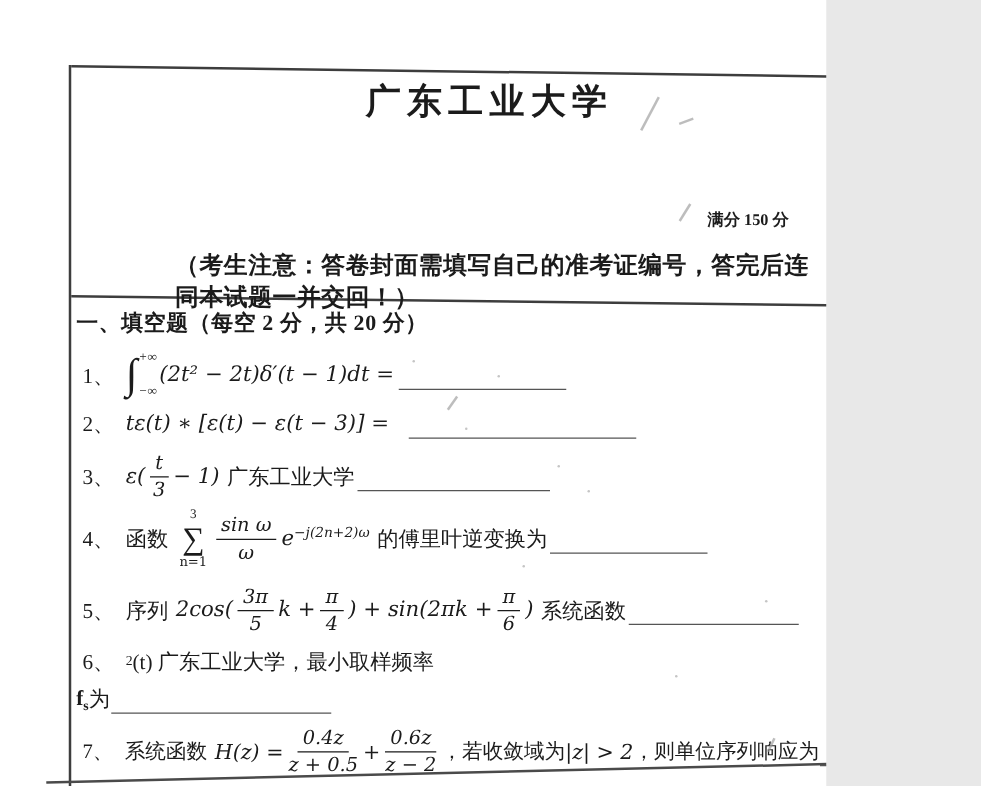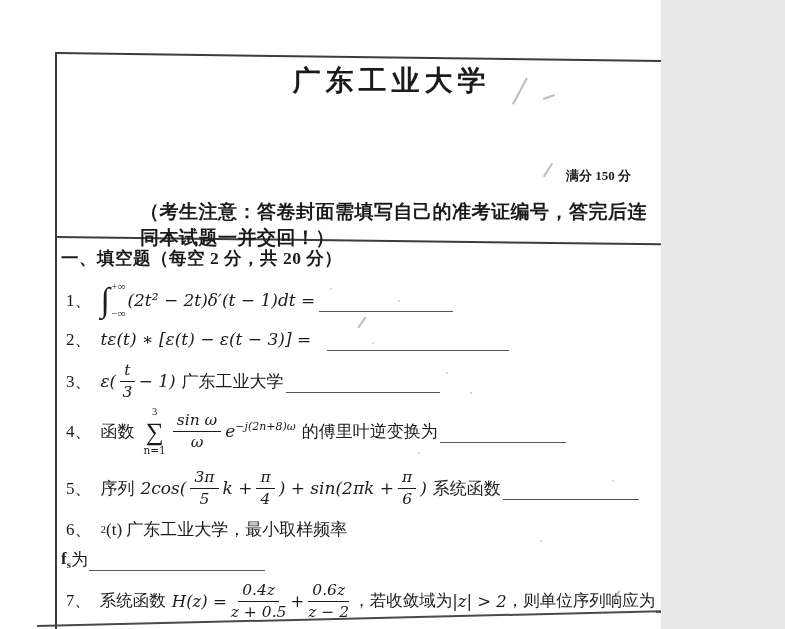--- a/index.html
+++ b/index.html
@@ -106,21 +106,21 @@
     <span class="cn gap-r">函数</span>
     <span class="bigop">
       <span class="lim">3</span>
       <span class="sym">∑</span>
       <span class="lim it">n=1</span>
     </span>
     <span class="frac it">
       <span class="num">sin ω</span>
       <span class="den">ω</span>
     </span>
-    <span class="it"><span>e</span><sup class="e-sup">−j(2n+8)ω</sup></span>
+    <span class="it"><span>e</span><sup class="e-sup">−j(2n+2)ω</sup></span>
     <span class="cn gap-l">的傅里叶逆变换为</span>
     <span class="blank" style="width:126px;margin-left:2px;"></span>
   </div>
 
   <div class="q" style="left:66px;top:462px;height:52px;">
     <span class="qnum">5、</span>
     <span class="cn gap-r">序列</span>
     <span class="it">2cos(</span>
     <span class="frac it">
       <span class="num">3π</span>

